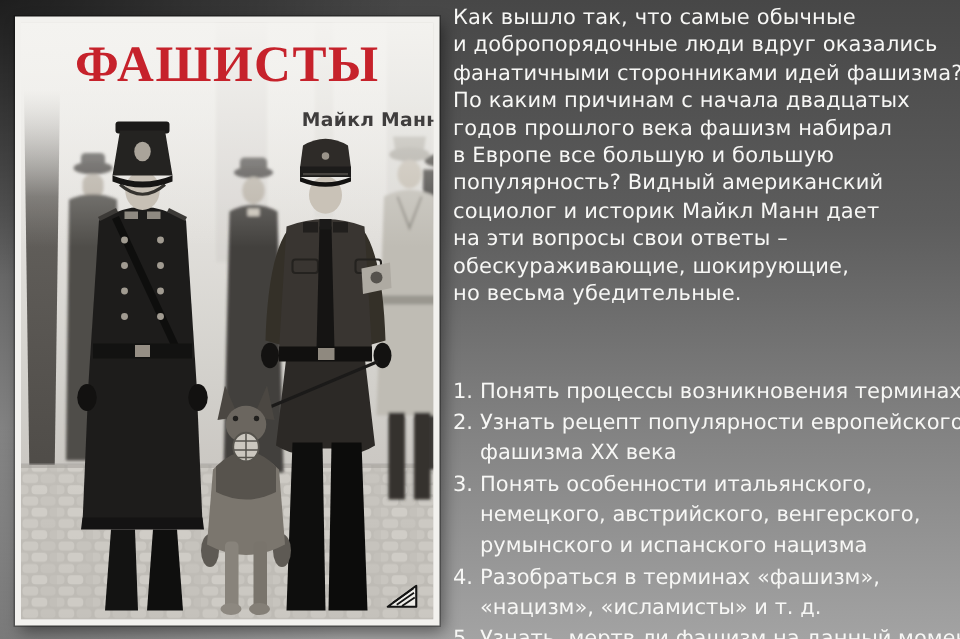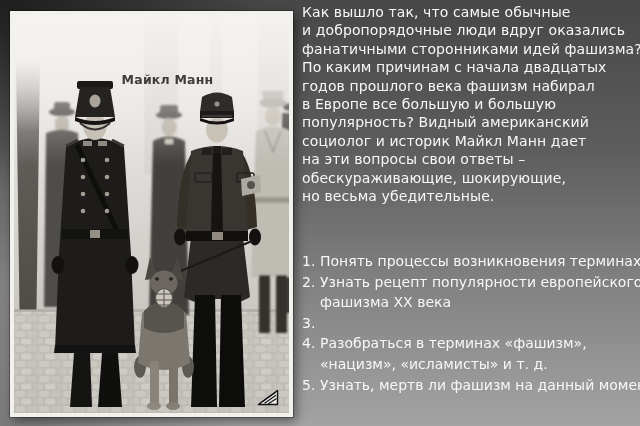--- a/index.html
+++ b/index.html
@@ -19,21 +19,21 @@
     box-shadow:0 0 0 1px rgba(0,0,0,.28), 3px 4px 10px rgba(0,0,0,.45);
   }
   .photo{position:absolute;left:4px;top:4px;right:4px;bottom:4px;background:#e7e5e1;overflow:hidden;}
   .photo svg.scene{position:absolute;left:0;top:0;width:100%;height:100%;display:block;}
   .cover-title{
     position:absolute;left:0;top:10px;width:100%;text-align:center;
     font-family:"Liberation Serif","DejaVu Serif",serif;
     font-weight:bold;font-size:34px;letter-spacing:1px;color:#c6222b;
   }
   .cover-author{
-    position:absolute;left:16px;top:57px;width:100%;text-align:center;
+    position:absolute;left:4px;top:57px;width:100%;text-align:right;
     font-weight:bold;font-size:12.5px;color:#3f3d3d;letter-spacing:.2px;
   }
   .pub-logo{position:absolute;right:9px;bottom:7px;}
 
   
   .panel{position:absolute;left:302px;top:0;width:336px;height:340px;color:#f7f7f5;}
   .intro{
     position:absolute;left:0;top:3px;
     font-size:14px;line-height:18.4px;white-space:pre;letter-spacing:.1px;
   }
@@ -200,20 +200,21 @@
           <circle cx="157" cy="264" r="1.8" fill="#21201e"></circle>
           <ellipse cx="150" cy="283" rx="8.5" ry="9.5" fill="#cbc7bf" stroke="#56534d" stroke-width="1.2"></ellipse>
           <path d="M142,279 L158,279 M142,285 L158,285 M150,274 L150,292 M144,290 L156,290" stroke="#56534d" stroke-width="1"></path>
           <rect x="136" y="346" width="9" height="46" rx="3" fill="#88837b"></rect>
           <rect x="155" y="346" width="9" height="46" rx="3" fill="#79746c"></rect>
           <ellipse cx="140" cy="391" rx="7" ry="4" fill="#8d8880"></ellipse>
           <ellipse cx="159" cy="391" rx="7" ry="4" fill="#847f77"></ellipse>
         </g>
       </svg>
 
+      <div class="cover-title">ФАШИСТЫ</div>
       <div class="cover-author">Майкл Манн</div>
 
       <svg class="pub-logo" width="24" height="17" viewBox="0 0 24 17" aria-hidden="true">
         <path d="M2.5 15.5 L21.5 1.5 L21.5 15.5 Z" fill="#edece8" stroke="#141414" stroke-width="1.4" stroke-linejoin="round"></path>
         <path d="M6 12.8 L19.5 3.4 M8.5 14.2 L20 6.2 M12 15 L20.5 9.4" stroke="#141414" stroke-width="1.2" fill="none"></path>
       </svg>
     </div>
   </div>
 
   <div class="panel">
@@ -233,20 +234,23 @@
         <span class="b-num">1.</span>
         <span class="b-txt">Понять процессы возникновения терминах</span>
       </div>
       <div class="b-item">
         <span class="b-num">2.</span>
         <span class="b-txt">Узнать рецепт популярности европейского
 фашизма ХХ века</span>
       </div>
       <div class="b-item">
         <span class="b-num">3.</span>
+        <span class="b-txt">Понять особенности итальянского,
+немецкого, австрийского, венгерского,
+румынского и испанского нацизма</span>
       </div>
       <div class="b-item">
         <span class="b-num">4.</span>
         <span class="b-txt">Разобраться в терминах «фашизм»,
 «нацизм», «исламисты» и т. д.</span>
       </div>
       <div class="b-item">
         <span class="b-num">5.</span>
         <span class="b-txt">Узнать, мертв ли фашизм на данный момент.</span>
       </div>

